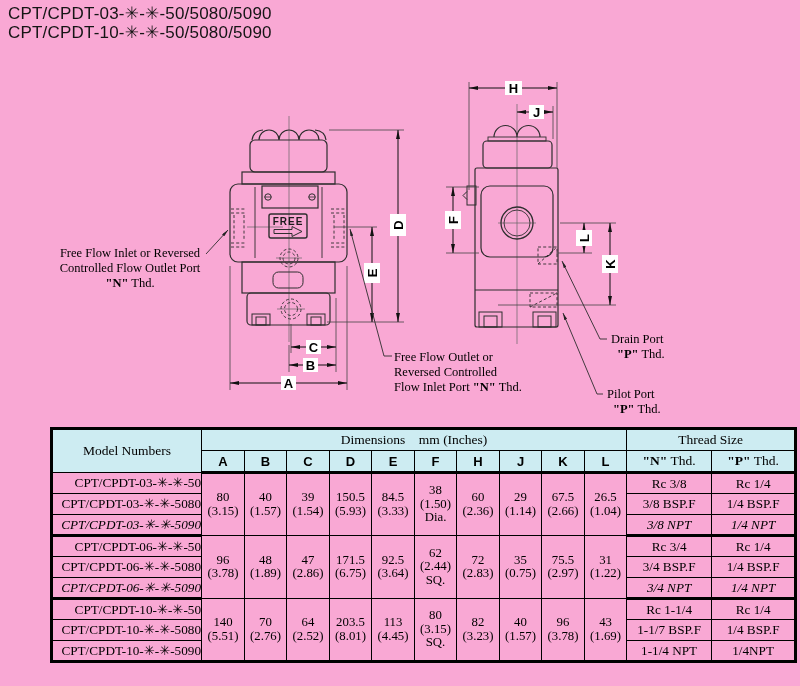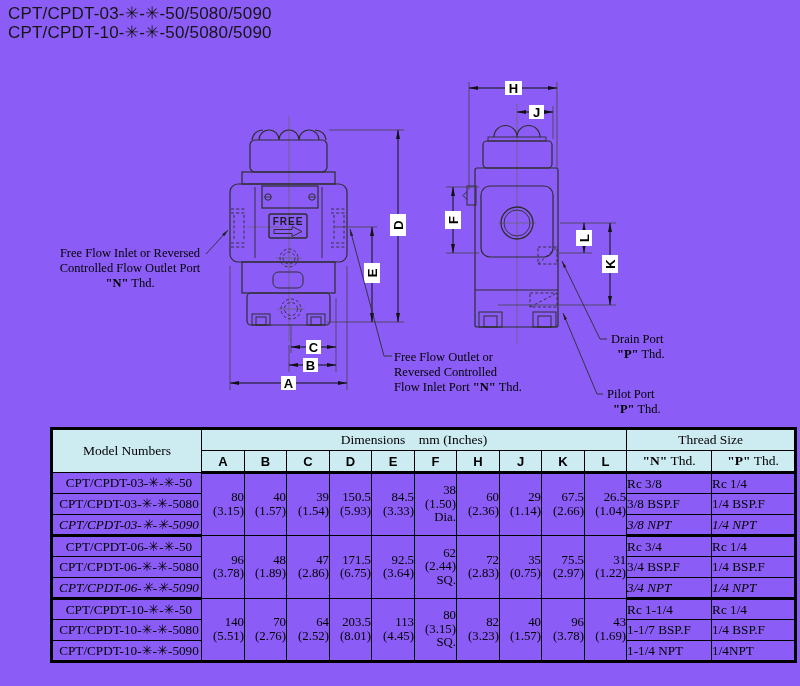--- a/index.html
+++ b/index.html
@@ -1,39 +1,39 @@
 <!DOCTYPE html>
 <html><head>
 <meta charset="utf-8">
 <style>
   html,body{margin:0;padding:0;background:#fff;}
-  #page{position:relative;width:800px;height:686px;background:#8b5cf6;overflow:hidden;
+  #page{position:relative;width:800px;height:686px;background:#f9a8d4;overflow:hidden;
         font-family:"Liberation Serif",serif;color:#000;}
   
   #titles{position:absolute;left:8px;top:4px;font-family:"Liberation Sans",sans-serif;
           font-size:17px;line-height:19px;color:#151515;letter-spacing:0.2px;}
   
   #drawing{position:absolute;left:0;top:60px;}
   .dimletter{font:bold 13px "Liberation Sans",sans-serif;fill:#000;}
   .freetxt{font:bold 10px "Liberation Sans",sans-serif;fill:#1c1c1c;letter-spacing:1px;}
   .callout{font:12.5px "Liberation Serif",serif;fill:#000;}
   .cbold{font-weight:bold;}
   
   #dim-table{position:absolute;left:50px;top:427px;}
   table{border-collapse:collapse;table-layout:fixed;width:744px;border:3px solid #000;
         font-family:"Liberation Serif",serif;}
   th,td{border:1px solid #000;padding:0;}
   thead th{background:#cdecf2;font-weight:normal;font-size:13.5px;height:20px;}
   thead tr:last-child th{border-bottom:3px solid #000;}
   th.pre{white-space:pre;}
   .col-l{font-family:"Liberation Sans",sans-serif;font-weight:bold;font-size:13px;}
   tbody tr{height:21px;}
-  td.model{text-align:center;padding-left:4px;font-size:13.2px;white-space:nowrap;}
-  td.dim{font-size:12.8px;line-height:13.5px;text-align:right;vertical-align:middle;}
-  td.thr{font-size:13.2px;}
+  td.model{text-align:right;padding-left:4px;font-size:13.2px;white-space:nowrap;}
+  td.dim{font-size:12.8px;line-height:13.5px;text-align:center;vertical-align:middle;}
+  td.thr{font-size:13.2px;text-align:center;}
   tr.grp-end td{border-bottom:3px solid #000;font-style:italic;}
   .b{font-weight:bold;}
 </style>
 </head>
 <body>
 
 <div id="page">
 
   <div id="titles">
     <div>CPT/CPDT-03-✳-✳-50/5080/5090</div>

